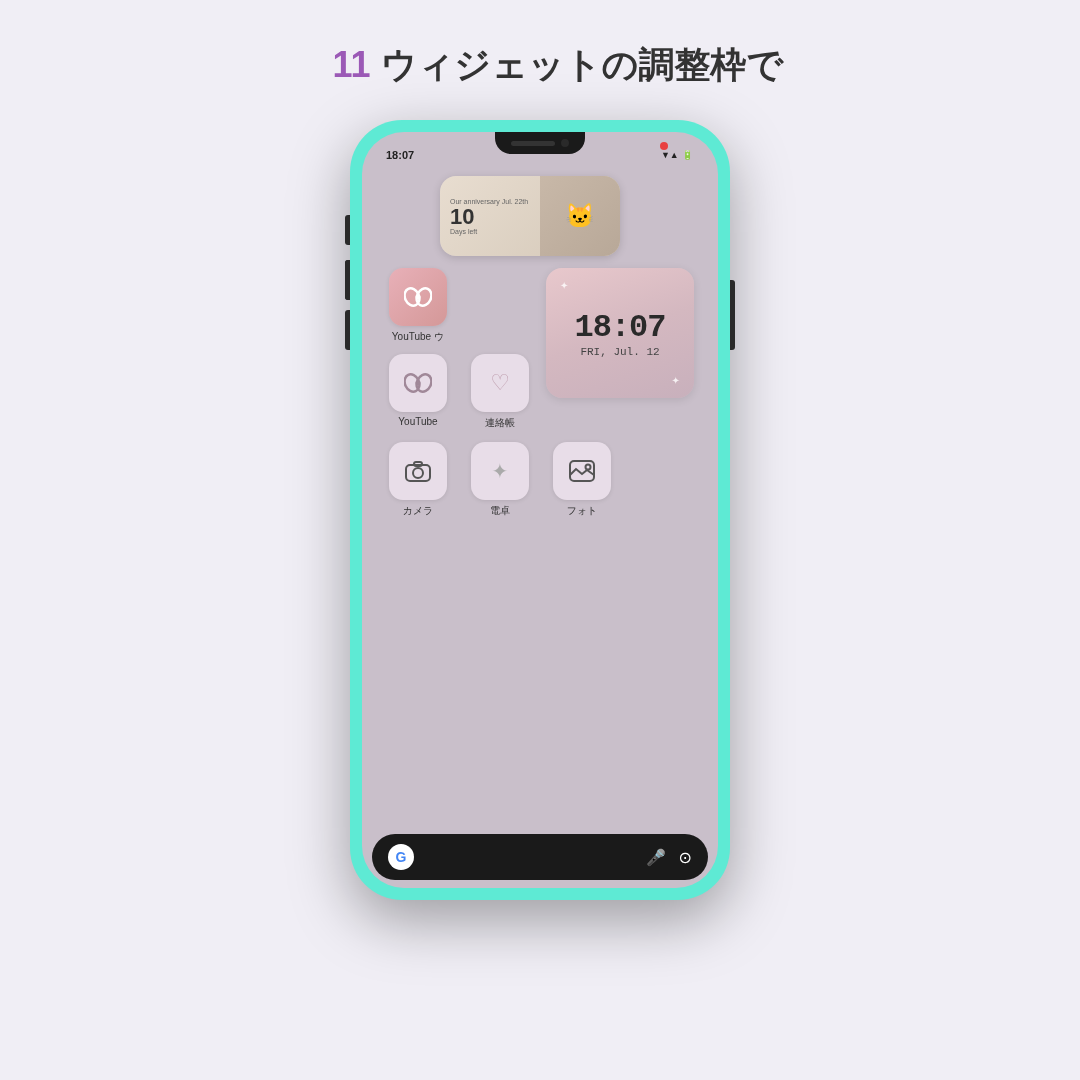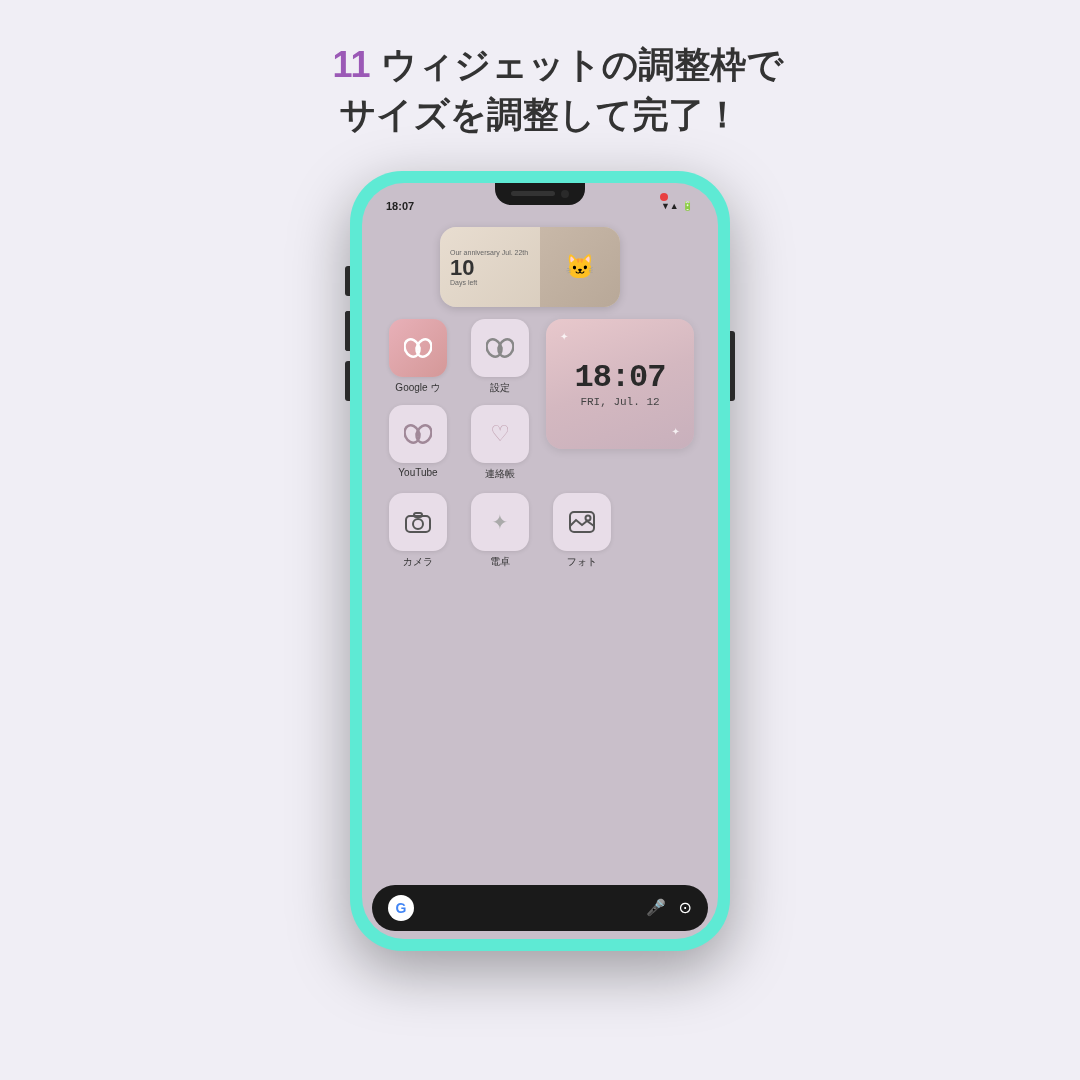--- a/index.html
+++ b/index.html
@@ -397,21 +397,20 @@
       right: 50px;
     }
   </style>
 </head>
 <body>
 
 <div class="header-text">
   <div class="header-line1">
     <span class="header-number">11</span><span> ウィジェットの調整枠で</span>
   </div>
-  <div class="header-line2">サイズを調整して完了！</div>
 </div>
 
 <div class="phone-shell">
 
   <div class="side-btn-left-top"></div>
   <div class="side-btn-left-mid"></div>
   <div class="side-btn-left-bot"></div>
 
   <div class="phone-screen">
 
@@ -445,31 +444,21 @@
 
           <div style="display:flex;gap:10px;">
             <div class="app-item">
               <div class="app-icon app-icon-bow">
                 <svg width="28" height="20" viewBox="0 0 28 20">
                   <ellipse cx="8" cy="10" rx="7" ry="9" fill="none" stroke="white" stroke-width="2.5" transform="rotate(-25 8 10)"></ellipse>
                   <ellipse cx="20" cy="10" rx="7" ry="9" fill="none" stroke="white" stroke-width="2.5" transform="rotate(25 20 10)"></ellipse>
                   <circle cx="14" cy="10" r="2.5" fill="white"></circle>
                 </svg>
               </div>
-              <span class="app-label">Google ウ</span>
-            </div>
-            <div class="app-item">
-              <div class="app-icon app-icon-settings">
-                <svg width="28" height="20" viewBox="0 0 28 20">
-                  <ellipse cx="8" cy="10" rx="7" ry="9" fill="none" stroke="#888" stroke-width="2.5" transform="rotate(-25 8 10)"></ellipse>
-                  <ellipse cx="20" cy="10" rx="7" ry="9" fill="none" stroke="#888" stroke-width="2.5" transform="rotate(25 20 10)"></ellipse>
-                  <circle cx="14" cy="10" r="2.5" fill="#888"></circle>
-                </svg>
-              </div>
-              <span class="app-label">設定</span>
+              <span class="app-label">YouTube ウ</span>
             </div>
           </div>
 
           <div style="display:flex;gap:10px;">
             <div class="app-item">
               <div class="app-icon app-icon-youtube">
                 <svg width="28" height="20" viewBox="0 0 28 20">
                   <ellipse cx="8" cy="10" rx="7" ry="9" fill="none" stroke="#a08898" stroke-width="2.5" transform="rotate(-25 8 10)"></ellipse>
                   <ellipse cx="20" cy="10" rx="7" ry="9" fill="none" stroke="#a08898" stroke-width="2.5" transform="rotate(25 20 10)"></ellipse>
                   <circle cx="14" cy="10" r="2.5" fill="#a08898"></circle>

